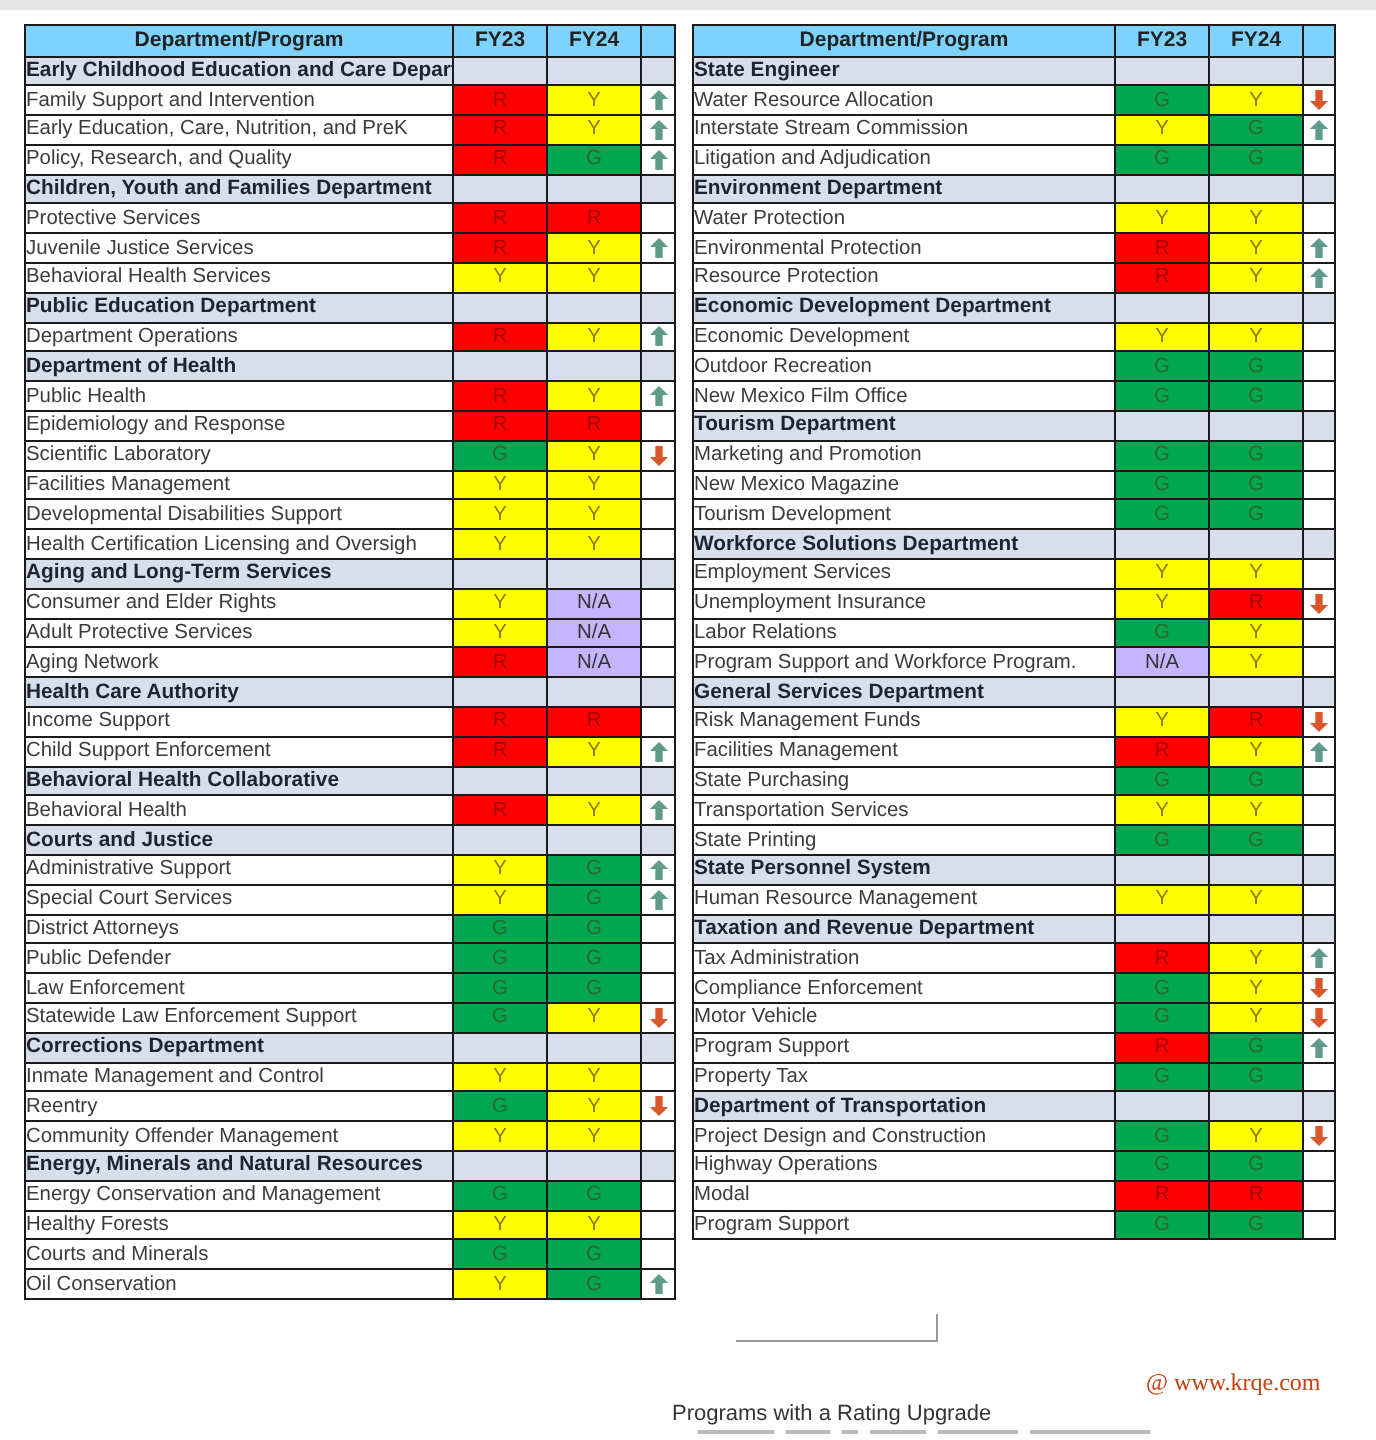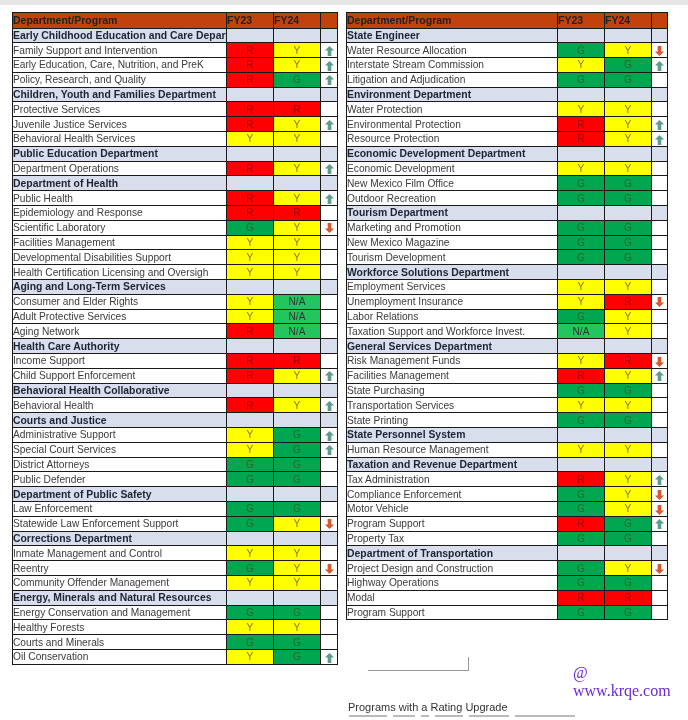--- a/index.html
+++ b/index.html
@@ -1,32 +1,32 @@
 <!DOCTYPE html>
 <html><head>
 <meta charset="utf-8">
 <style>
   html, body { margin:0; padding:0; }
   body { width:688px; height:720px; background:#ffffff; position:relative; overflow:hidden; font-family:"Liberation Sans", sans-serif; }
   .topbar { position:absolute; left:0; top:0; width:688px; height:5px; background:#e6e6e6; }
   table.perf { position:absolute; border-collapse:collapse; table-layout:fixed; font-family:"Liberation Sans", sans-serif; }
   table.perf td, table.perf th { border:1.5px solid #1a1a1a; padding:0; height:13.8px; line-height:13px; font-size:10.2px; overflow:hidden; white-space:nowrap; }
-  table.perf th { font-weight:bold; text-align:left; color:#222; background:#c2410c; height:14.5px; font-size:10.5px; }
+  table.perf th { font-weight:bold; text-align:center; color:#222; background:#7dd3fc; height:14.5px; font-size:10.5px; }
   td.name { color:#3b3b3b; padding-left:2px; text-align:left; background:#fff; }
   tr.section td { background:#d9deec; }
   tr.section td.name { font-weight:bold; color:#1e2233; font-size:10.4px; }
   td.rating { text-align:center; font-size:10px; }
   td.rR { background:#ff0000; color:#a10000; }
   td.rY { background:#ffff00; color:#8a7a00; }
   td.rG { background:#00a650; color:#2a6a2a; }
-  td.rNA { background:#22c55e; color:#333; }
+  td.rNA { background:#c4b5fd; color:#333; }
   td.arrow { text-align:center; background:#fff; padding:0; }
   .arr { display:inline-block; vertical-align:middle; }
-  .footer-label { position:absolute; left:348px; top:701px; font-size:11px; color:#333; }
-  .watermark { position:absolute; left:573px; top:664px; font-size:16px; color:#6d28d9; font-family:"Liberation Serif", serif; }
+  .footer-label { position:absolute; left:336px; top:701px; font-size:11px; color:#333; }
+  .watermark { position:absolute; left:573px; top:684px; font-size:12px; color:#c2410c; font-family:"Liberation Serif", serif; }
   .cutline { position:absolute; left:349px; top:715px; width:300px; height:5px; overflow:hidden; }
   .cutline span { display:inline-block; height:2px; background:#bbb; margin-right:6px; vertical-align:top; }
   .bracket { position:absolute; left:368px; top:657px; width:100px; height:13px; border-right:1px solid #999; border-bottom:1px solid #999; }
 </style>
 </head>
 <body>
 
 <div class="topbar"></div>
 
 <table class="perf" id="left-table" style="left:12px; top:12px; width:325px;">
@@ -246,26 +246,20 @@
         <td class="rating rG">G</td>
         <td class="rating rG">G</td>
         <td class="arrow"></td>
       </tr>
       <tr>
         <td class="name">Public Defender</td>
         <td class="rating rG">G</td>
         <td class="rating rG">G</td>
         <td class="arrow"></td>
       </tr>
-      <tr class="section">
-        <td class="name">Department of Public Safety</td>
-        <td></td>
-        <td></td>
-        <td></td>
-      </tr>
       <tr>
         <td class="name">Law Enforcement</td>
         <td class="rating rG">G</td>
         <td class="rating rG">G</td>
         <td class="arrow"></td>
       </tr>
       <tr>
         <td class="name">Statewide Law Enforcement Support</td>
         <td class="rating rG">G</td>
         <td class="rating rY">Y</td>
@@ -412,31 +406,31 @@
         <td></td>
         <td></td>
       </tr>
       <tr>
         <td class="name">Economic Development</td>
         <td class="rating rY">Y</td>
         <td class="rating rY">Y</td>
         <td class="arrow"></td>
       </tr>
       <tr>
+        <td class="name">Outdoor Recreation</td>
+        <td class="rating rG">G</td>
+        <td class="rating rG">G</td>
+        <td class="arrow"></td>
+      </tr>
+      <tr>
         <td class="name">New Mexico Film Office</td>
         <td class="rating rG">G</td>
         <td class="rating rG">G</td>
         <td class="arrow"></td>
       </tr>
-      <tr>
-        <td class="name">Outdoor Recreation</td>
-        <td class="rating rG">G</td>
-        <td class="rating rG">G</td>
-        <td class="arrow"></td>
-      </tr>
       <tr class="section">
         <td class="name">Tourism Department</td>
         <td></td>
         <td></td>
         <td></td>
       </tr>
       <tr>
         <td class="name">Marketing and Promotion</td>
         <td class="rating rG">G</td>
         <td class="rating rG">G</td>
@@ -474,21 +468,21 @@
               <path d="M6 12 L11 7 L8 7 L8 1 L4 1 L4 7 L1 7 Z" fill="#d9572b"></path>
             </svg></span></td>
       </tr>
       <tr>
         <td class="name">Labor Relations</td>
         <td class="rating rG">G</td>
         <td class="rating rY">Y</td>
         <td class="arrow"></td>
       </tr>
       <tr>
-        <td class="name">Taxation Support and Workforce Invest.</td>
+        <td class="name">Program Support and Workforce Program.</td>
         <td class="rating rNA">N/A</td>
         <td class="rating rY">Y</td>
         <td class="arrow"></td>
       </tr>
       <tr class="section">
         <td class="name">General Services Department</td>
         <td></td>
         <td></td>
         <td></td>
       </tr>

